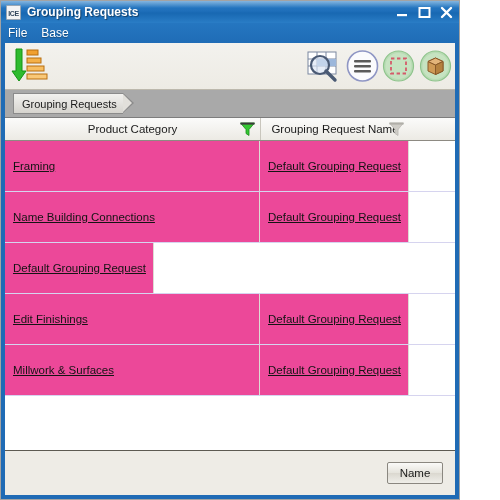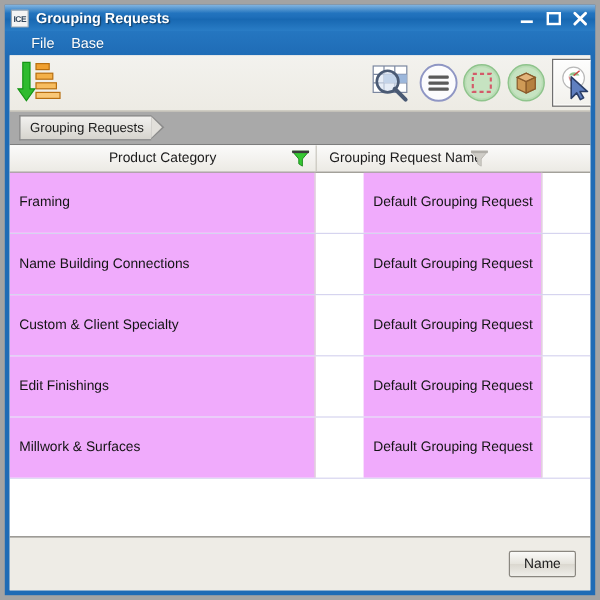--- a/index.html
+++ b/index.html
@@ -7,26 +7,26 @@
     padding: 0;
     background: #ffffff;
   }
   body {
     font-family: "Liberation Sans", sans-serif;
     -webkit-font-smoothing: antialiased;
   }
 
   #window {
     position: relative;
-    width: 500px;
+    width: 460px;
     height: 500px;
     box-sizing: border-box;
     overflow: hidden;
     background: #1f6bb5;
-    border: 4px solid #a3a3a3;
+    border: 1px solid #a3a3a3;
   }
 
   
   #titlebar {
     position: relative;
     height: 22px;
     background: linear-gradient(to bottom, #2a7fc9 0%, #1f6fba 45%, #1868b2 55%, #2a7dc6 100%);
     display: flex;
     align-items: center;
     padding-left: 5px;
@@ -82,21 +82,21 @@
     cursor: default;
   }
   .tb-btn svg { display: block; }
 
   
   #menubar {
     height: 20px;
     background: linear-gradient(to bottom, #2576c0 0%, #1f6cb6 100%);
     display: flex;
     align-items: center;
-    padding-left: 22px;
+    padding-left: 7px;
     gap: 14px;
     box-sizing: border-box;
   }
   .menu-item {
     color: #ffffff;
     font-size: 12px;
     text-shadow: 0 1px 1px rgba(0,0,0,.35);
     cursor: default;
     white-space: nowrap;
   }
@@ -239,27 +239,28 @@
     height: 50px;
     border-bottom: 1px solid #d6d4ef;
   }
   .cell {
     display: flex;
     align-items: center;
     font-size: 11.5px;
     color: #141414;
     padding-left: 8px;
     box-sizing: border-box;
-    background: #f0abfc;
+    background: #ec4899;
     cursor: default;
     white-space: nowrap;
     overflow: hidden;
+    text-decoration: underline;
   }
   .cell-0 { width: 255px; border-right: 1px solid #dddbd4; }
-  .cell-1 { width: 149px; border-right: 1px solid #dddbd4; margin-left: 40px; }
+  .cell-1 { width: 149px; border-right: 1px solid #dddbd4; }
 
   
   #footer {
     height: 44px;
     background: #eeece6;
     position: relative;
     flex: 0 0 auto;
   }
   #close-button {
     position: absolute;
@@ -416,21 +417,20 @@
       <div id="grid-body">
         <div class="row">
           <div class="cell cell-0">Framing</div>
           <div class="cell cell-1">Default Grouping Request</div>
         </div>
         <div class="row">
           <div class="cell cell-0">Name Building Connections</div>
           <div class="cell cell-1">Default Grouping Request</div>
         </div>
         <div class="row">
-          <div class="cell cell-0">Custom &amp; Client Specialty</div>
           <div class="cell cell-1">Default Grouping Request</div>
         </div>
         <div class="row">
           <div class="cell cell-0">Edit Finishings</div>
           <div class="cell cell-1">Default Grouping Request</div>
         </div>
         <div class="row">
           <div class="cell cell-0">Millwork &amp; Surfaces</div>
           <div class="cell cell-1">Default Grouping Request</div>
         </div>

